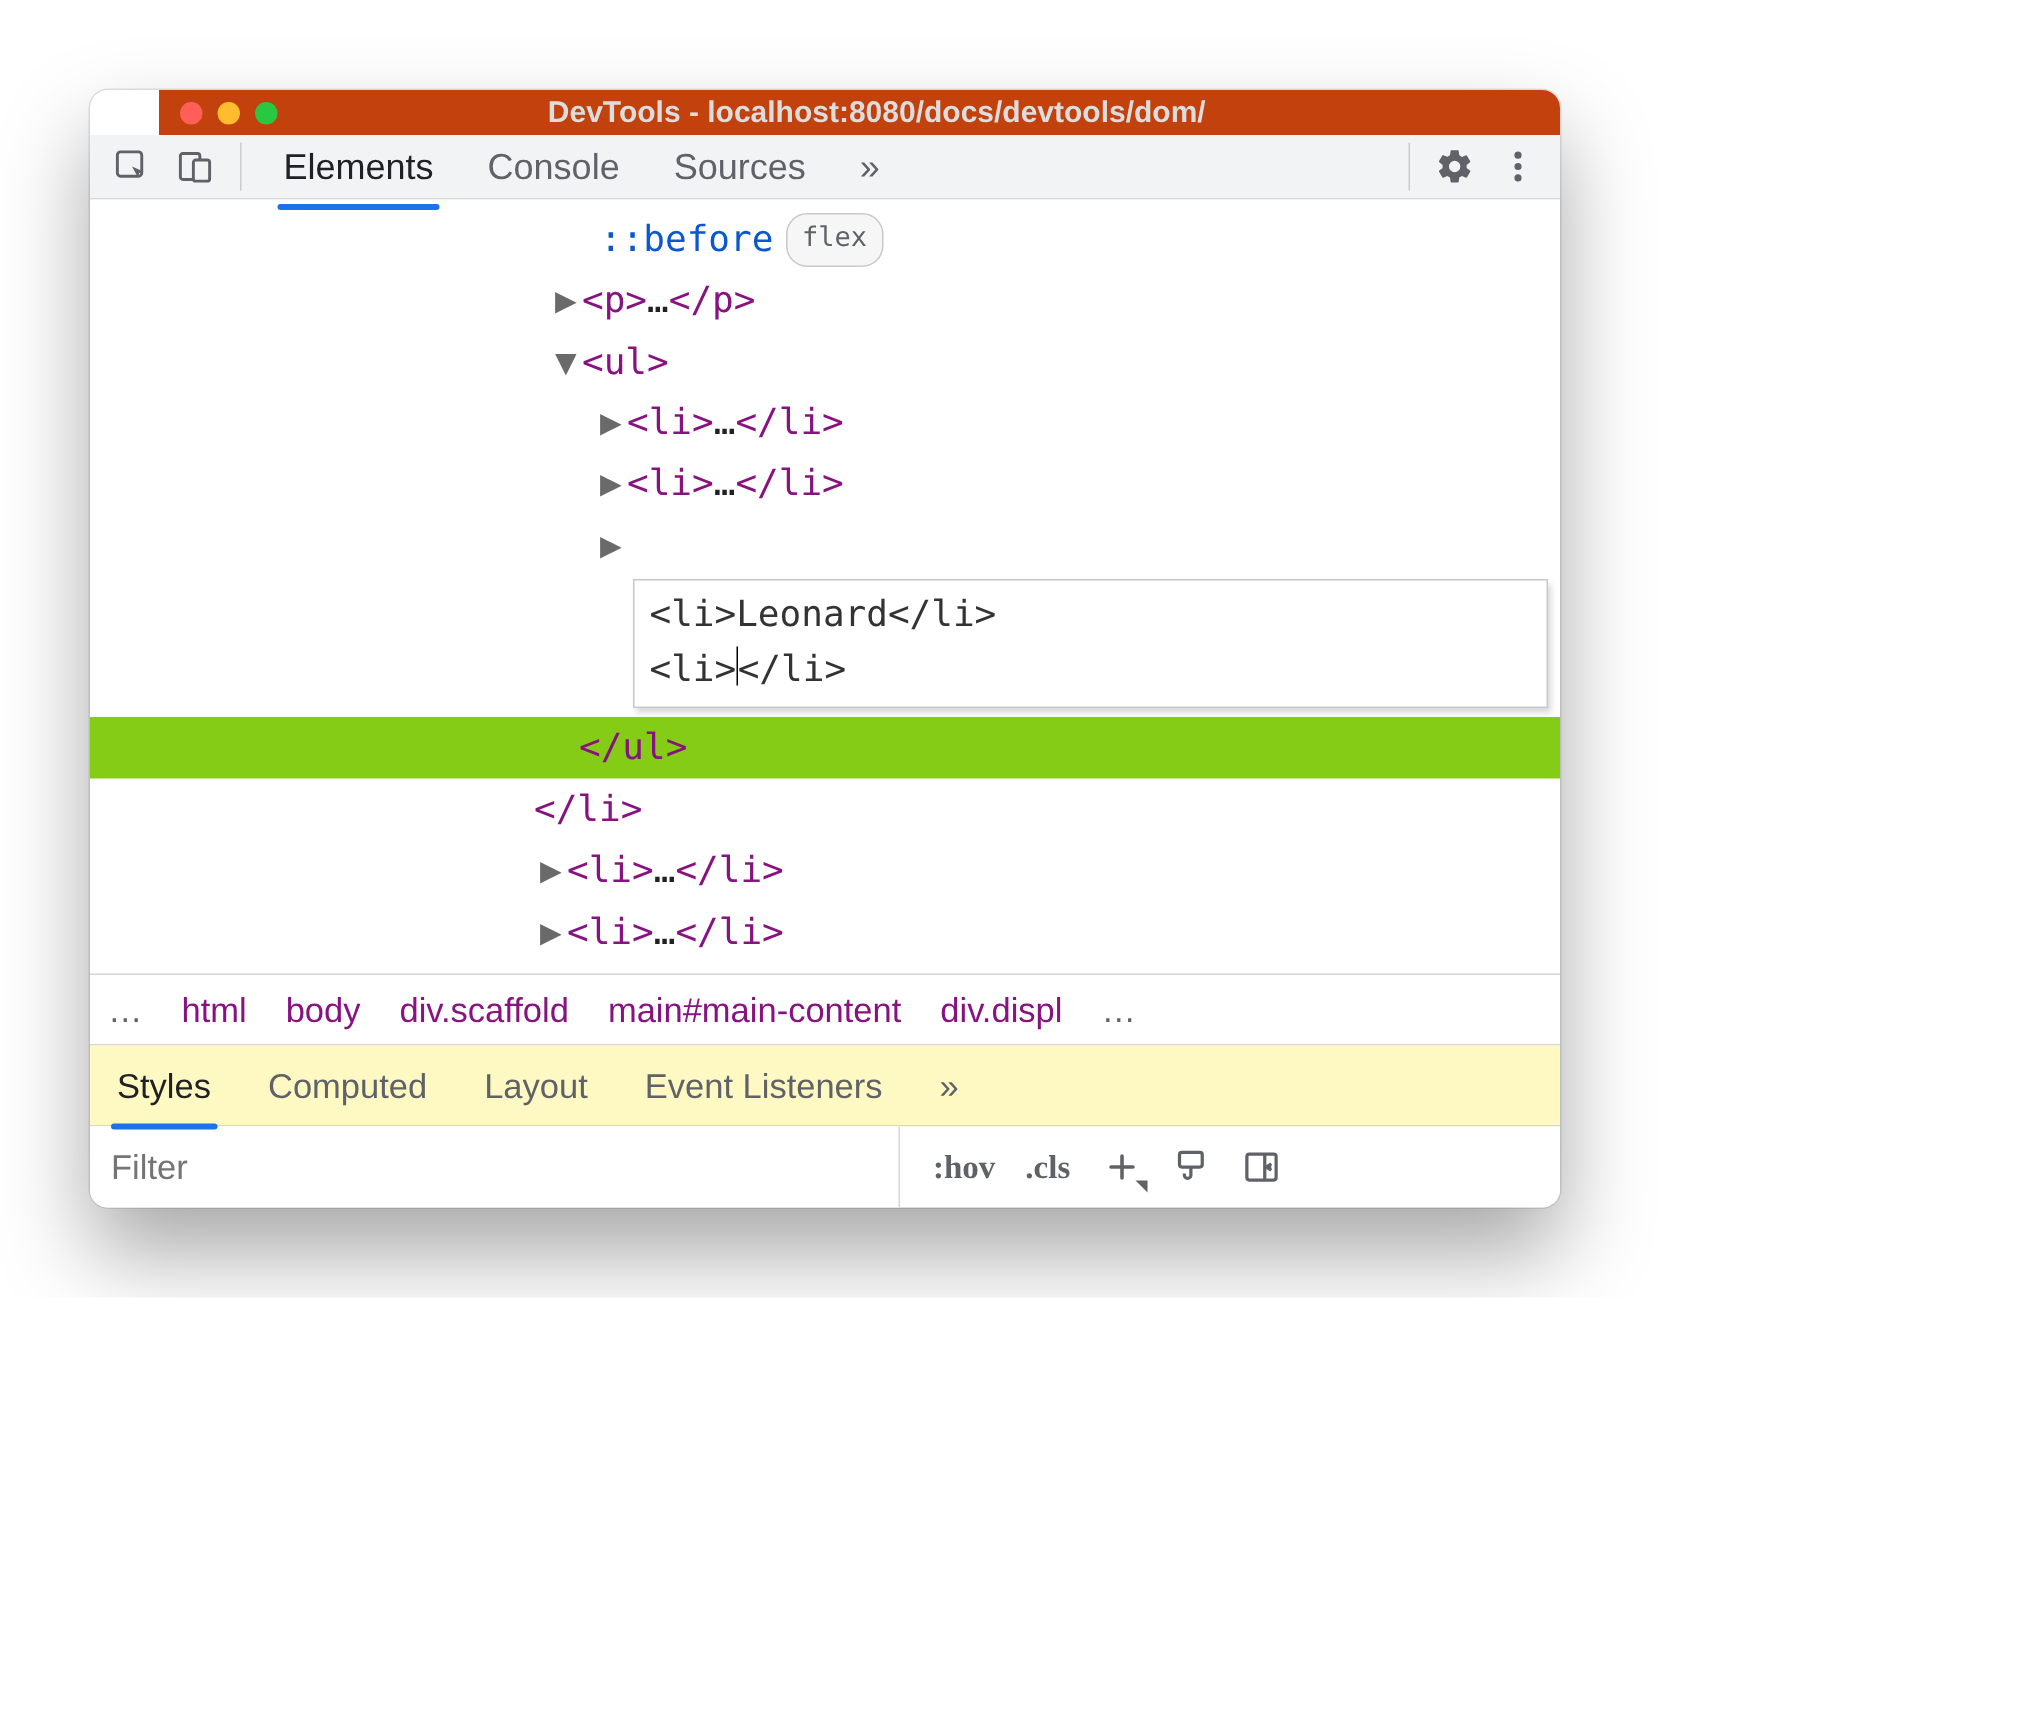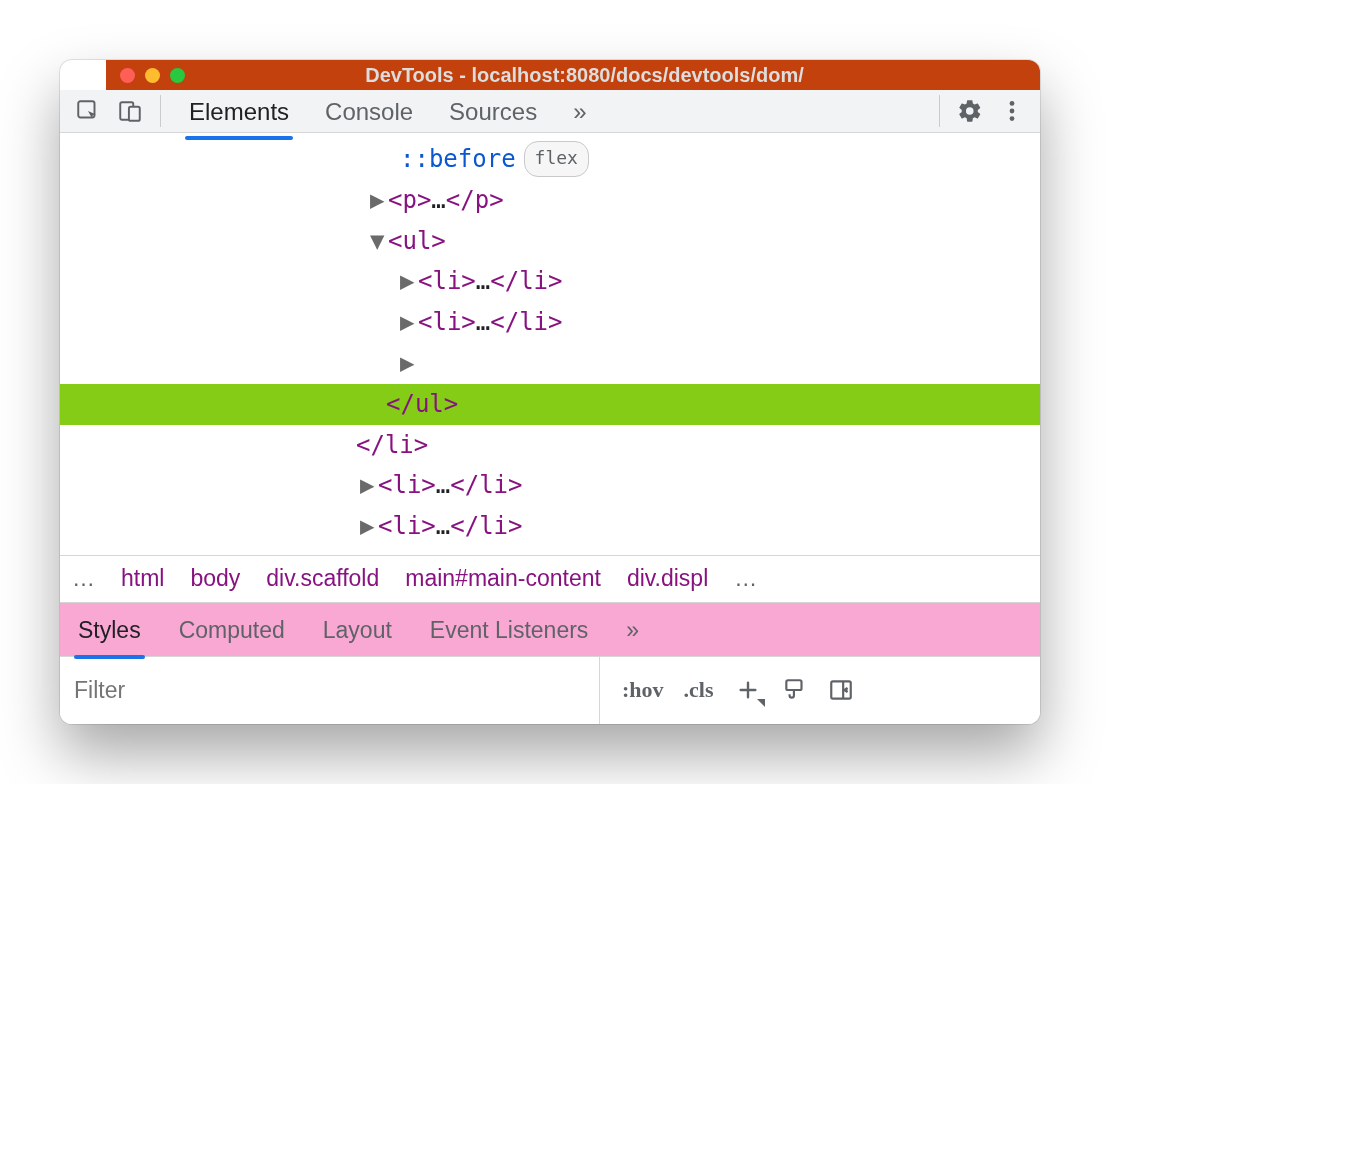--- a/index.html
+++ b/index.html
@@ -118,33 +118,33 @@
     color: #5f6368;
     overflow: hidden;
   }
   .bc-ell { color: #5f6368; }
   .bc-item { cursor: pointer; white-space: nowrap; text-align: right; }
   .bc-tag { color: #881280; }
   .bc-cls { color: #881280; }
   
   .styles-tabs {
     display: flex; align-items: center; gap: 34px; height: 54px;
-    padding: 4px 16px; background: #f9a8d4;
+    padding: 4px 16px; background: #fef9c3;
     border-bottom: 1px solid #d6d6d6;
     font-size: 23px; color: #5f6368;
   }
   .st-tab { padding: 12px 2px 10px; cursor: pointer; position: relative; }
   .st-tab.active { color: #202124; }
   .st-tab.active::after {
     content: ""; position: absolute; left: -2px; right: -2px; bottom: -5px;
     height: 4px; background: #1a73e8; border-radius: 2px;
   }
   
   .filter-row {
-    display: flex; align-items: center; height: 67px;
+    display: flex; align-items: center; height: 54px;
     border-top: none;
     background: #fff;
   }
   .filter-input {
     flex: 0 0 540px;
     height: 100%;
     padding: 0 14px;
     font-size: 23px;
     border: none;
     outline: none;
@@ -218,20 +218,22 @@
     <div class="row indent-1"><span class="caret">▶</span><span class="tag">&lt;p&gt;</span><span class="ellips">…</span><span class="tag">&lt;/p&gt;</span></div>
 
     <div class="row indent-1"><span class="caret">▼</span><span class="tag">&lt;ul&gt;</span></div>
 
     <div class="row indent-2"><span class="caret">▶</span><span class="tag">&lt;li&gt;</span><span class="ellips">…</span><span class="tag">&lt;/li&gt;</span></div>
 
     <div class="row indent-2"><span class="caret">▶</span><span class="tag">&lt;li&gt;</span><span class="ellips">…</span><span class="tag">&lt;/li&gt;</span></div>
 
     <div class="row indent-2"><span class="caret">▶</span></div>
 
+    <div class="edit-box"><span>&lt;li&gt;Leonard&lt;/li&gt;</span>
+<span>&lt;li&gt;</span><span class="cursor"></span><span>&lt;/li&gt;</span></div>
 
     <div class="row indent-back-ul highlight"><span class="tag">&lt;/ul&gt;</span></div>
 
     <div class="row indent-back-li"><span class="tag">&lt;/li&gt;</span></div>
 
     <div class="row indent-3"><span class="caret">▶</span><span class="tag">&lt;li&gt;</span><span class="ellips">…</span><span class="tag">&lt;/li&gt;</span></div>
 
     <div class="row indent-3"><span class="caret">▶</span><span class="tag">&lt;li&gt;</span><span class="ellips">…</span><span class="tag">&lt;/li&gt;</span></div>
   </div>
 

